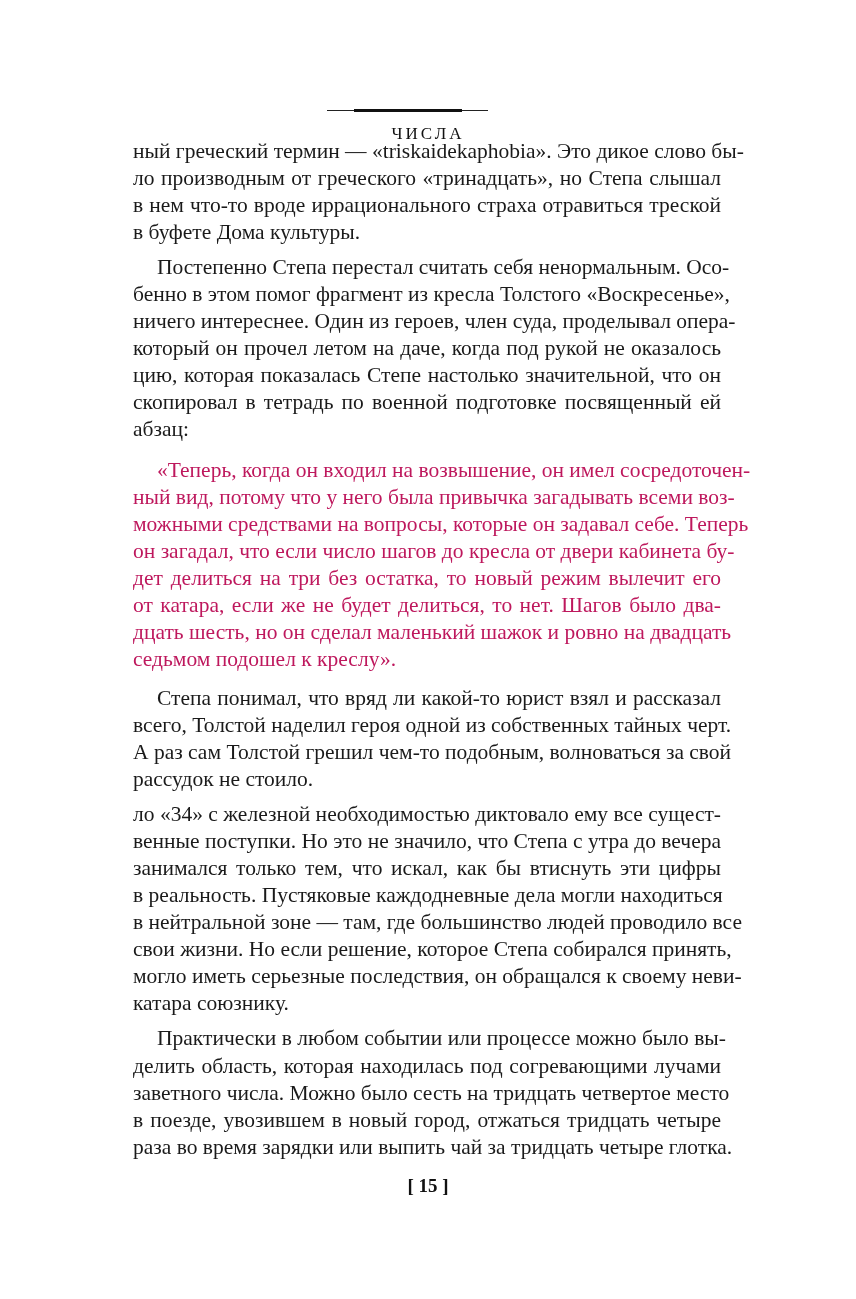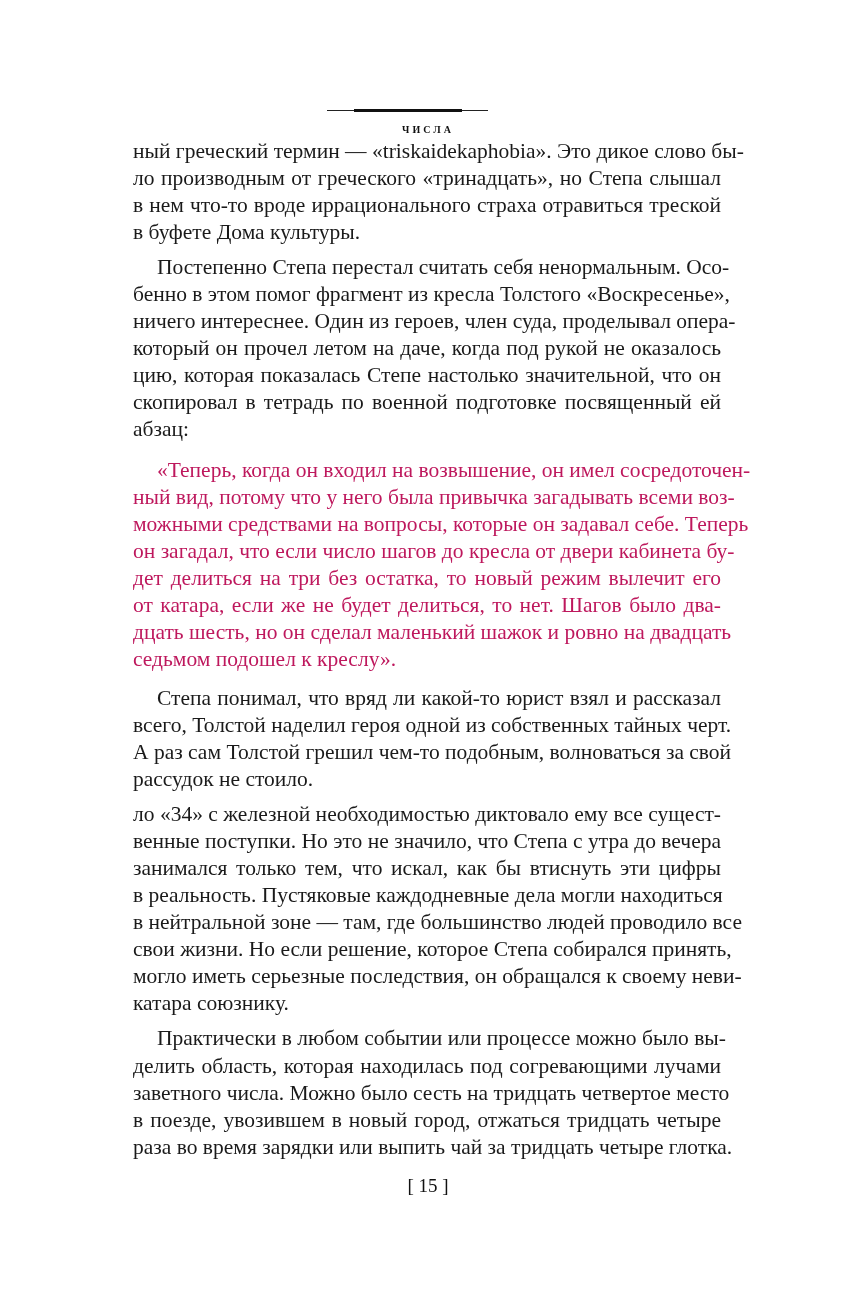--- a/index.html
+++ b/index.html
@@ -1,30 +1,30 @@
 <!DOCTYPE html>
 <html><head>
 <meta charset="utf-8">
 <style>
   html, body { margin:0; padding:0; background:#ffffff; }
   body { width:856px; height:1299px; position:relative; overflow:hidden;
          font-family:"Liberation Serif", "DejaVu Serif", serif; color:#1a1a1a; }
   .header { position:absolute; left:0; top:80px; width:856px; text-align:center; }
-  .header-title { font-family:"Liberation Serif", serif; font-weight:bold; font-size:10px;
+  .header-title { font-family:"Liberation Serif", serif; font-weight:normal; font-size:17px;
                   letter-spacing:3px; color:#111; display:inline-block;margin-top:44px; }
   .header-rule { position:absolute; left:327px; top:110px; width:161px; height:1px; background:#222; }
   .header-rule-thick { position:absolute; left:354px; top:109px; width:108px; height:3px; background:#111; }
   .text-block { position:absolute; left:125px; width:604px; top:130px; font-size:21.5px;
                 line-height:27.05px; }
   .para { margin:8px; text-align:justify; text-align-last:left; }
   .line { display:block; white-space:nowrap; text-align:justify; text-align-last:justify; }
   .line.last { text-align-last:left; }
   .quote { margin-top:13px; margin-bottom:12px; color:#be185d; }
   .page-num { position:absolute; left:0; width:856px; top:1175px; text-align:center;
-              font-family:"Liberation Serif", serif; font-weight:normal; font-size:19px; color:#111; }
+              font-family:"Liberation Serif", serif; font-weight:bold; font-size:19px; color:#111; }
 </style>
 </head>
 <body>
 
 <div class="header">
   <span class="header-title">ЧИСЛА</span>
 </div>
 <div class="header-rule"></div>
 <div class="header-rule-thick"></div>
 

